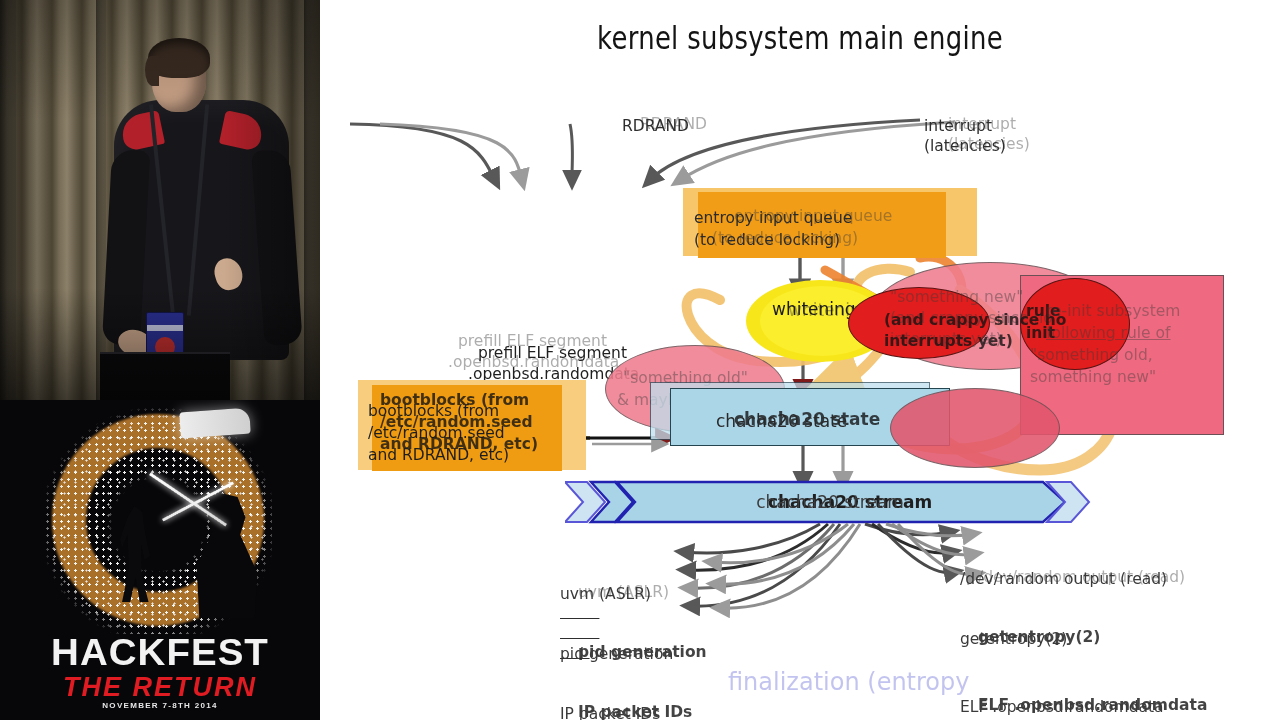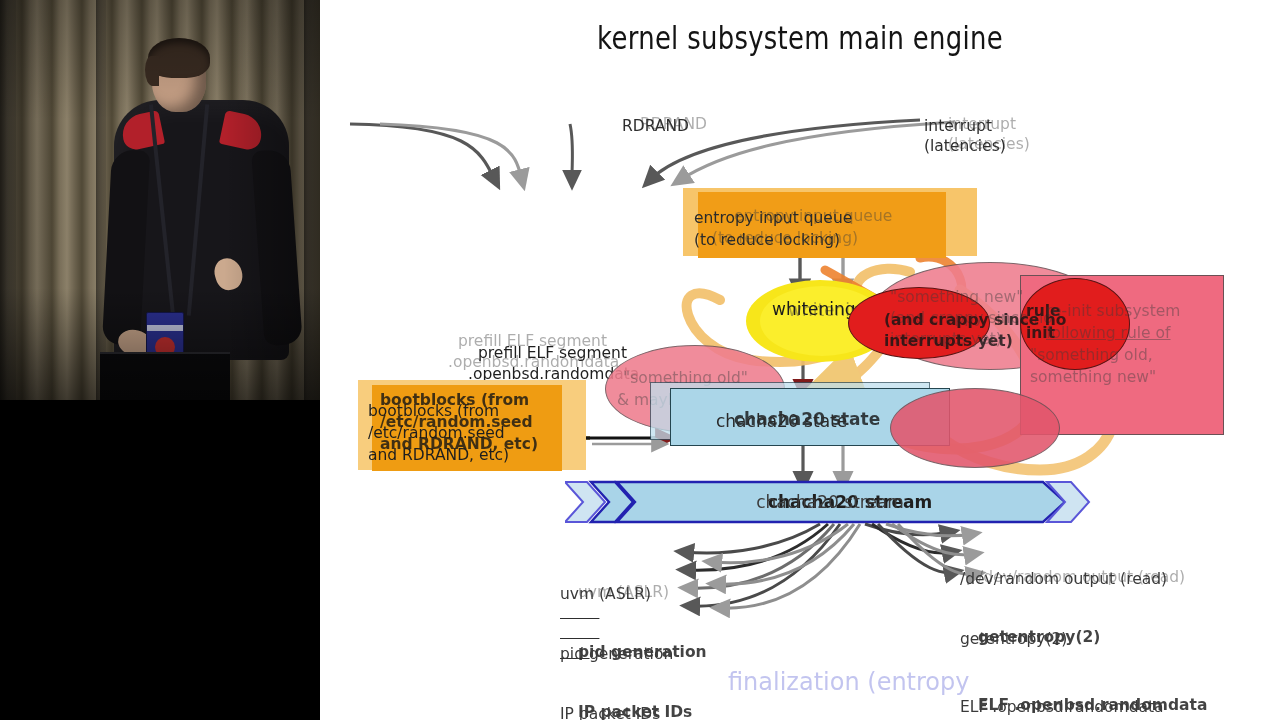--- a/index.html
+++ b/index.html
@@ -270,20 +270,36 @@
       <div class="spk-hand-r"></div>
       <div class="spk-hand-l"></div>
       <div class="spk-badge">
         <div class="bl"></div>
         <div class="bc"></div>
       </div>
       <div class="podium"></div>
       <div class="curtain-shade"></div>
     </div>
 
+    <div id="logo-pane">
+      <div class="glow6">
+        <div class="six-outer"></div>
+        <div class="six-dots"></div>
+        <div class="six-tail"></div>
+      </div>
+      <div class="duel">
+        <div class="fig-jedi"></div>
+        <div class="fig-vader"></div>
+        <div class="saber-w"></div>
+        <div class="saber-b"></div>
+      </div>
+      <div class="hf-title">HACKFEST</div>
+      <div class="hf-sub">THE RETURN</div>
+      <div class="hf-date">NOVEMBER 7-8TH 2014</div>
+    </div>
   </div>
 
   <div id="slide">
 
     <div id="slide-title">kernel subsystem main engine</div>
 
     <svg class="ov" viewBox="0 0 960 720">
       <defs>
         <marker id="ahd" markerWidth="7" markerHeight="7" refX="3.4" refY="3.3" orient="auto">
           <path d="M0,0 L7,3.3 L0,6.6 z" fill="#585858"></path>

